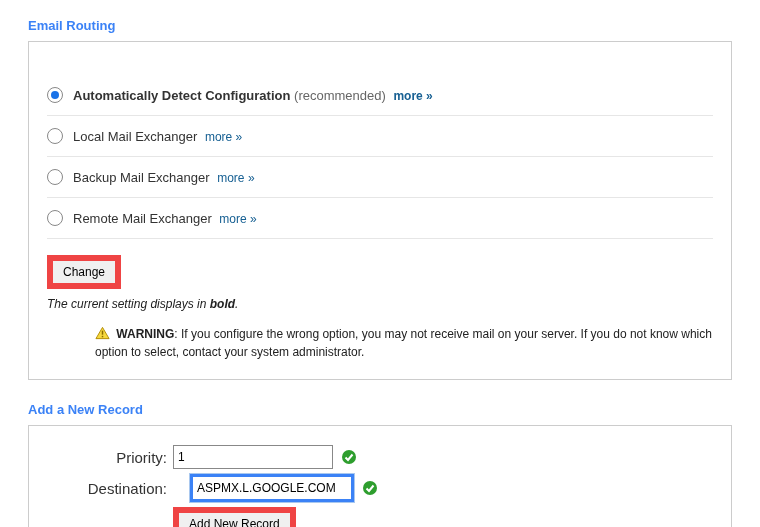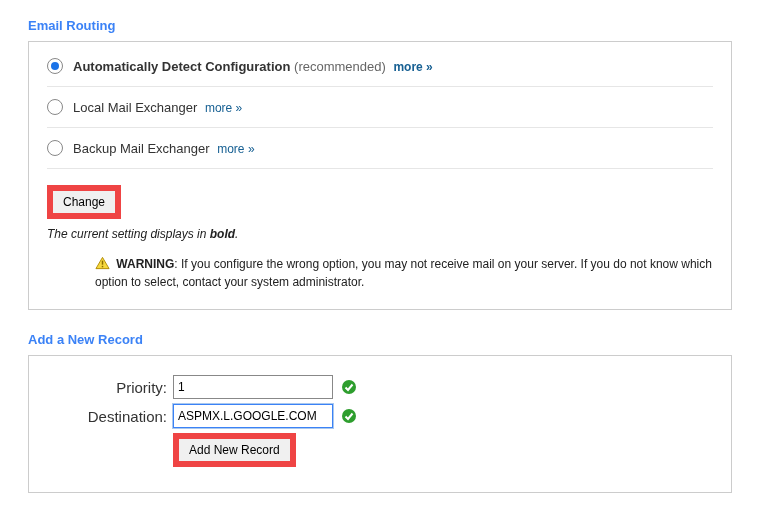--- a/index.html
+++ b/index.html
@@ -27,20 +27,21 @@
     }
     .radio-row {
       padding: 12px 0;
       border-bottom: 1px solid #e6e6e6;
       display: flex;
       align-items: center;
       gap: 10px;
     }
     .radio-row:first-child {
       padding-top: 2px;
+      margin-top: 29px;
     }
     .radio-row:last-of-type {
       border-bottom: 1px solid #e6e6e6;
     }
     .radio {
       width: 14px;
       height: 14px;
       border: 1px solid #888;
       border-radius: 50%;
       display: inline-flex;
@@ -122,22 +123,23 @@
     }
     input[type="text"] {
       font-family: inherit;
       font-size: 12px;
       padding: 3px 4px;
       border: 1px solid #888;
       width: 150px;
       height: 16px;
     }
     input.focused {
-      border: 1px solid #3b82f6;
+      border: 3px solid #3b82f6;
       outline: 1px solid #a9c8ef;
+      margin-left: 17px;
     }
     .valid-icon {
       display: inline-flex;
       margin-left: 8px;
     }
     .valid-icon svg {
       display: block;
     }
     .section-gap {
       height: 16px;
@@ -170,20 +172,27 @@
     </div>
 
     <div class="radio-row">
       <span class="radio"></span>
       <span class="row-label">
         <span>Backup Mail Exchanger</span>
         <a class="more-link">more »</a>
       </span>
     </div>
 
+    <div class="radio-row">
+      <span class="radio"></span>
+      <span class="row-label">
+        <span>Remote Mail Exchanger</span>
+        <a class="more-link">more »</a>
+      </span>
+    </div>
 
     <div class="change-area">
       <button class="btn">Change</button>
       <p class="hint">
         <span>The current setting displays in </span><b>bold</b><span>.</span>
       </p>
       <div class="warning">
         <span class="warn-icon">
           <svg width="15" height="14" viewBox="0 0 16 14">
             <polygon points="8,1 15,13 1,13" fill="#f7d93e" stroke="#b08900" stroke-width="1"></polygon>

